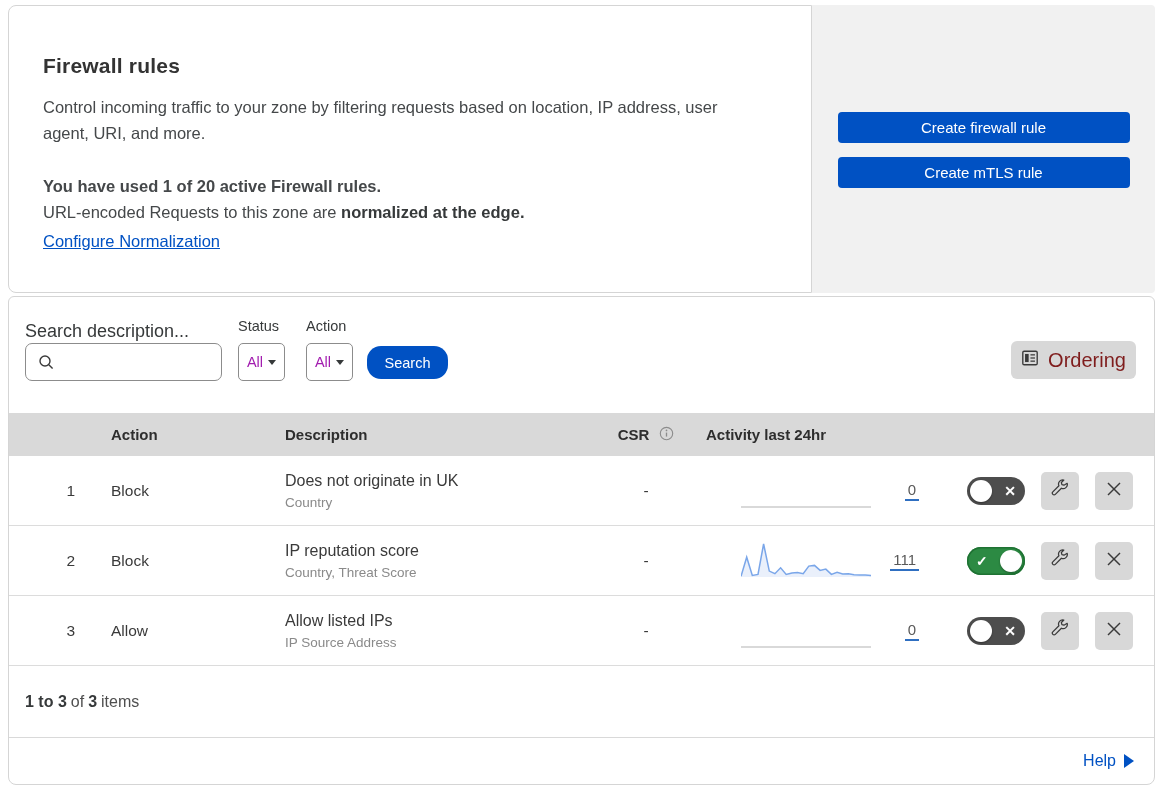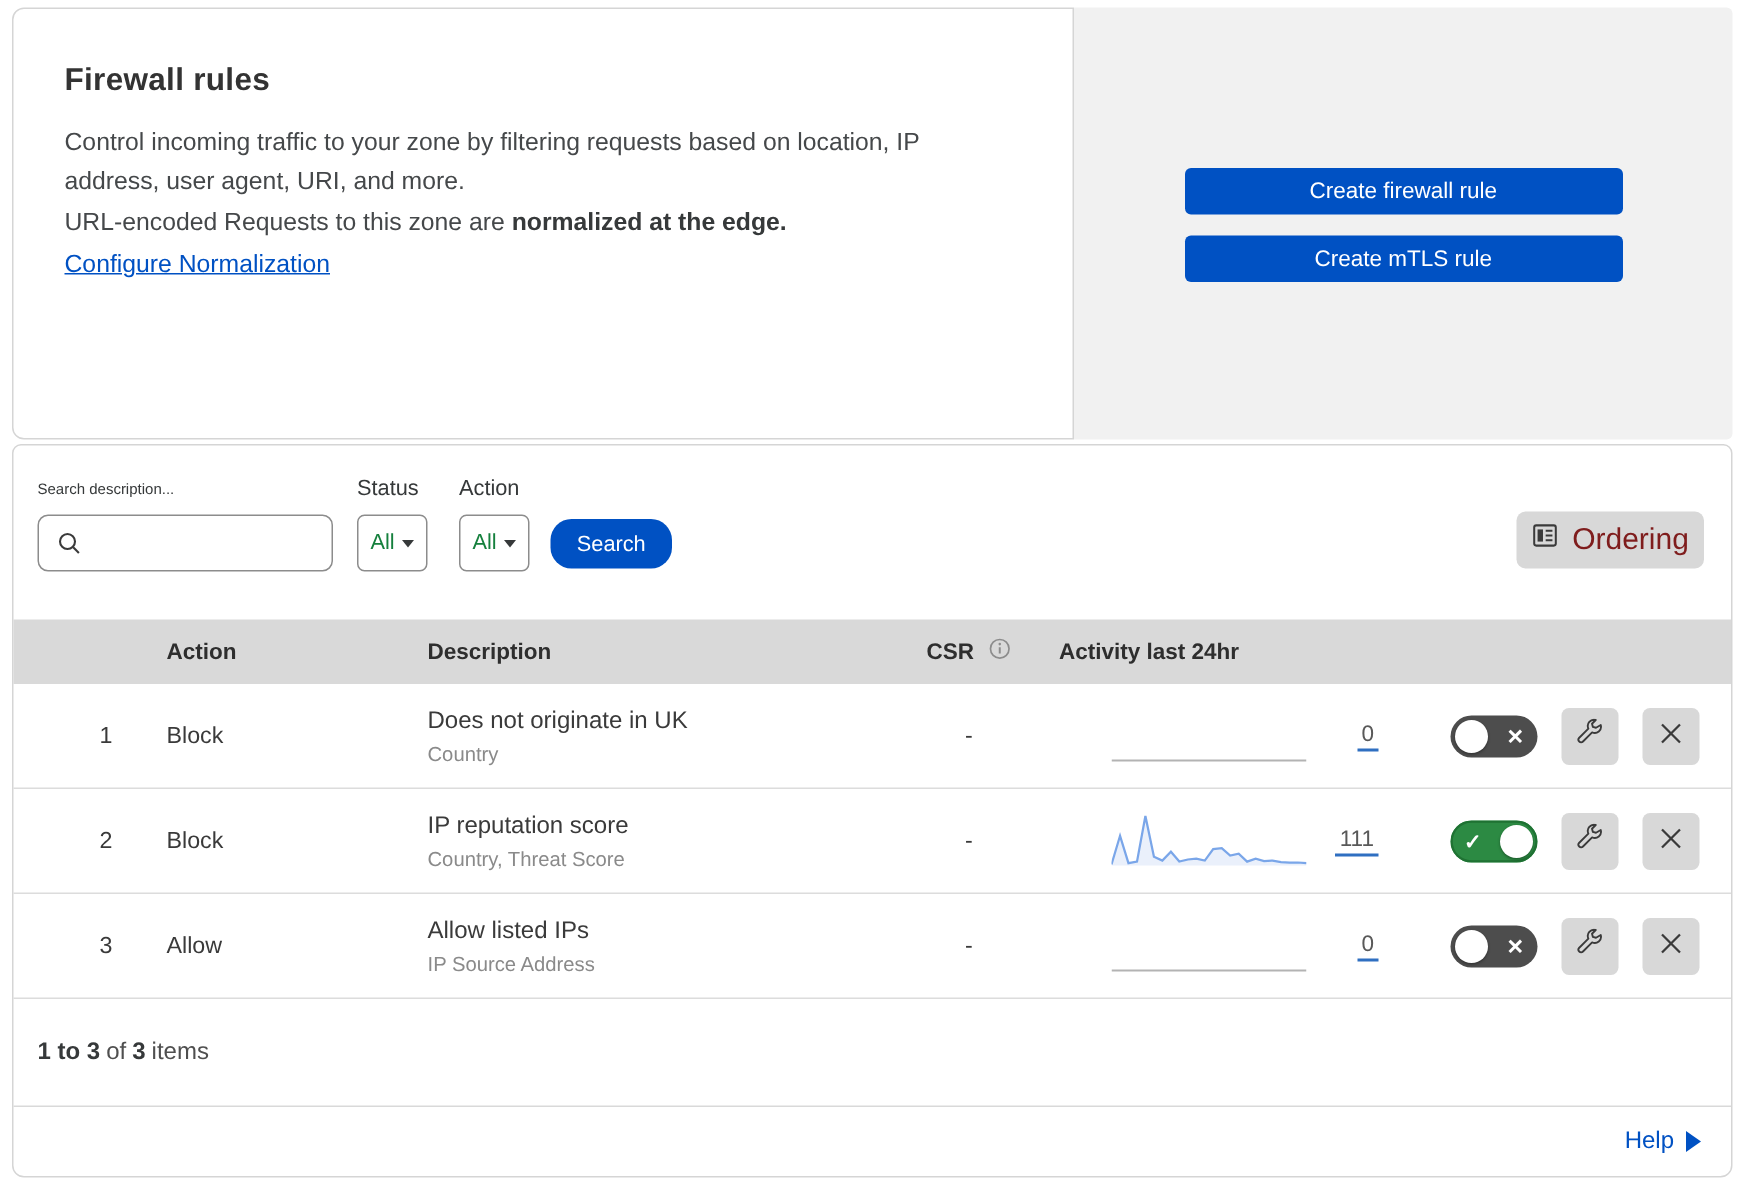--- a/index.html
+++ b/index.html
@@ -1,44 +1,44 @@
 <!DOCTYPE html>
 <html><head>
 <meta charset="utf-8">
 <style>
   * { box-sizing: border-box; margin: 0; padding: 0; }
   html,body { width:1161px; height:791px; background:#fff; font-family:"Liberation Sans", sans-serif; color:#36393a; }
   body { position:relative; overflow:hidden; }
 
   
   .top-row { position:absolute; left:8px; top:5px; width:1147px; height:288px; display:flex; }
-  .intro-card { width:708px; height:288px; background:#fff; border:1px solid #d5d5d5; border-radius:8px 0 0 8px; padding:36px 60px 0 34px; }
+  .intro-card { width:804px; height:288px; background:#fff; border:1px solid #d5d5d5; border-radius:8px 0 0 8px; padding:48px 60px 0 34px; }
   .intro-card h1 { font-size:21px; font-weight:600; color:#333; margin-bottom:16px; letter-spacing:.2px; }
   .intro-card p { font-size:16.5px; line-height:1.6; color:#45484a; }
   .intro-desc { max-width:720px; }
   .usage-line { margin-top:26px; font-weight:700; color:#36393a; }
   .norm-line { }
   .norm-line b { color:#36393a; }
   .cfg-link { display:inline-block; margin-top:6px; font-size:16.5px; color:#0051c3; text-decoration:underline; cursor:pointer; }
 
   .side-panel { flex:1; background:#f1f1f1; height:288px; border-radius:0 4px 4px 0; padding-top:107px; display:flex; flex-direction:column; align-items:center; gap:14px; }
   .btn-primary { width:292px; height:31px; background:#0051c3; color:#fff; border:none; border-radius:4px; font-size:15px; font-family:inherit; cursor:pointer; }
 
   
   .main-card { position:absolute; left:8px; top:296px; width:1147px; height:489px; background:#fff; border:1px solid #d5d5d5; border-radius:6px 6px 8px 8px; }
 
   
   .filter-bar { position:relative; height:116px; }
-  .f-label { position:absolute; font-size:10px; color:#36393a; }
+  .f-label { position:absolute; font-size:18px; color:#36393a; }
   .lbl-search { left:16px; top:24px; }
   .lbl-status { left:229px; top:21px; font-size:14.5px; }
   .lbl-action { left:297px; top:21px; font-size:14.5px; }
   .search-box { position:absolute; left:16px; top:46px; width:197px; height:38px; border:1px solid #8c8c8c; border-radius:7px; background:#fff; display:flex; align-items:center; padding-left:12px; cursor:text; }
   .search-box svg { display:block; }
-  .dd { position:absolute; top:46px; height:38px; border:1px solid #8c8c8c; border-radius:5px; background:#fff; display:flex; align-items:center; justify-content:center; gap:5px; font-size:14.5px; color:#15803d; cursor:pointer; }
+  .dd { position:absolute; top:46px; height:38px; border:1px solid #8c8c8c; border-radius:5px; background:#fff; display:flex; align-items:center; justify-content:center; gap:5px; font-size:14.5px; color:#a21caf; cursor:pointer; }
   .dd-status { left:229px; width:47px; }
   .dd-action { left:297px; width:47px; }
   .caret { width:0; height:0; border-left:4.5px solid transparent; border-right:4.5px solid transparent; border-top:5.5px solid #36393a; }
   .btn-search { position:absolute; left:358px; top:49px; width:81px; height:33px; background:#0051c3; color:#fff; border:none; border-radius:14px; font-size:14.5px; font-family:inherit; cursor:pointer; }
   .btn-ordering { position:absolute; right:18px; top:44px; height:38px; width:125px; background:#d8d8d8; border:none; border-radius:6px; font-size:20px; color:#7f1d1d; font-family:inherit; display:flex; align-items:center; justify-content:center; gap:9px; cursor:pointer; }
 
   
   .tbl-header { height:43px; background:#d9d9d9; display:flex; align-items:center; font-size:15px; font-weight:600; color:#2e2e2e; }
   .tbl-row { height:70px; display:flex; align-items:center; border-bottom:1px solid #dcdcdc; font-size:15.5px; color:#3a3a3a; }
   .cell-num { width:80px; text-align:right; padding-right:14px; flex:none; }
@@ -75,20 +75,21 @@
   .help-link { font-size:16px; color:#0051c3; display:flex; align-items:center; gap:8px; text-decoration:none; cursor:pointer;margin-left:20px; }
   .help-arrow { width:0; height:0; border-top:7px solid transparent; border-bottom:7px solid transparent; border-left:10px solid #0051c3; }
 </style>
 </head>
 <body>
 
 <div class="top-row">
   <div class="intro-card">
     <h1>Firewall rules</h1>
     <p class="intro-desc">Control incoming traffic to your zone by filtering requests based on location, IP address, user agent, URI, and more.</p>
+    <p class="usage-line">You have used 1 of 20 active Firewall rules.</p>
     <p class="norm-line"><span>URL-encoded Requests to this zone are </span><b>normalized at the edge.</b></p>
     <a class="cfg-link">Configure Normalization</a>
   </div>
   <div class="side-panel">
     <button class="btn-primary">Create firewall rule</button>
     <button class="btn-primary">Create mTLS rule</button>
   </div>
 </div>
 
 <div class="main-card">

